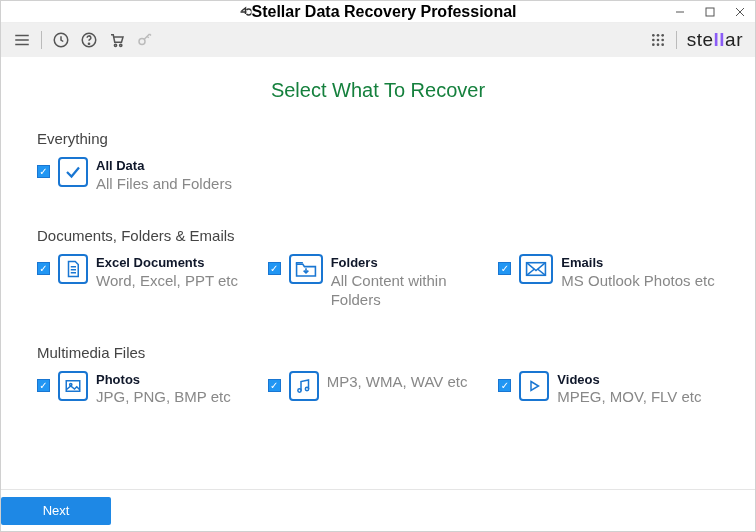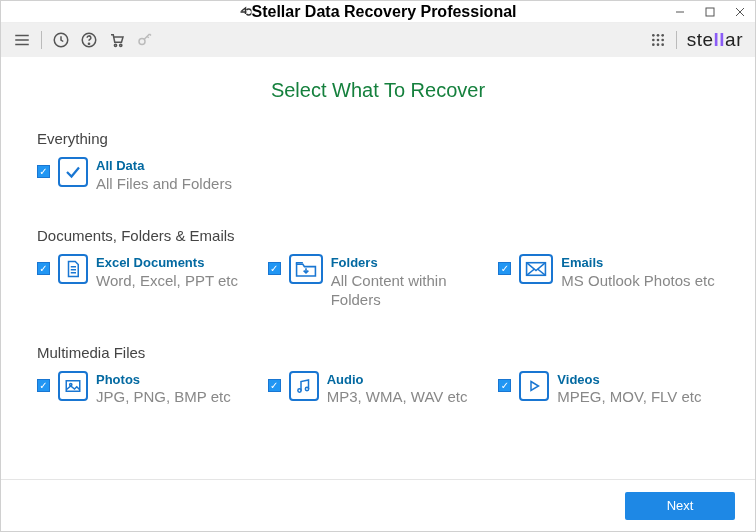--- a/index.html
+++ b/index.html
@@ -110,30 +110,30 @@
     border:2px solid #1976d2;
     border-radius:4px;
     display:flex;
     align-items:center;
     justify-content:center;
     color:#1976d2;
     flex-shrink:0;
   }
   .big-icon.wide { width:34px; }
   .item-text { display:flex; flex-direction:column; padding-top:1px;}
-  .item-label { font-size:13px; font-weight:600; color:#0369a1; line-height:1.2;}
+  .item-label { font-size:13px; font-weight:600; color:#0f172a; line-height:1.2;}
   .item-desc { font-size:15px; color:#888; line-height:1.3;}
   .footer {
     position:absolute;
     bottom:0; left:0; right:0;
-    height:52px;
+    height:42px;
     border-top:1px solid #e5e5e5;
     display:flex;
     align-items:center;
-    justify-content:flex-end;
+    justify-content:flex-start;
     padding-right:20px;
   }
   .next-btn {
     background:#1e88e5;
     color:#fff;
     border:none;
     width:110px;
     height:28px;
     font-size:13px;
     border-radius:2px;
@@ -321,21 +321,20 @@
       <div class="item">
         <span class="chk">✓</span>
         <span class="big-icon">
           <svg width="18" height="18" viewBox="0 0 24 24" fill="none" stroke="#1976d2" stroke-width="2">
               <path d="M8 18 V6 l10-2 v12"></path>
               <circle cx="6" cy="18" r="2.2"></circle>
               <circle cx="16" cy="16" r="2.2"></circle>
             </svg>
         </span>
         <span class="item-text">
-          <span class="item-label">Audio</span>
           <span class="item-desc">MP3, WMA, WAV etc</span>
         </span>
       </div>
       <div class="item">
         <span class="chk">✓</span>
         <span class="big-icon">
           <svg width="18" height="18" viewBox="0 0 24 24" fill="none" stroke="#1976d2" stroke-width="2">
               <polygon points="8,6 18,12 8,18" fill="none"></polygon>
             </svg>
         </span>

